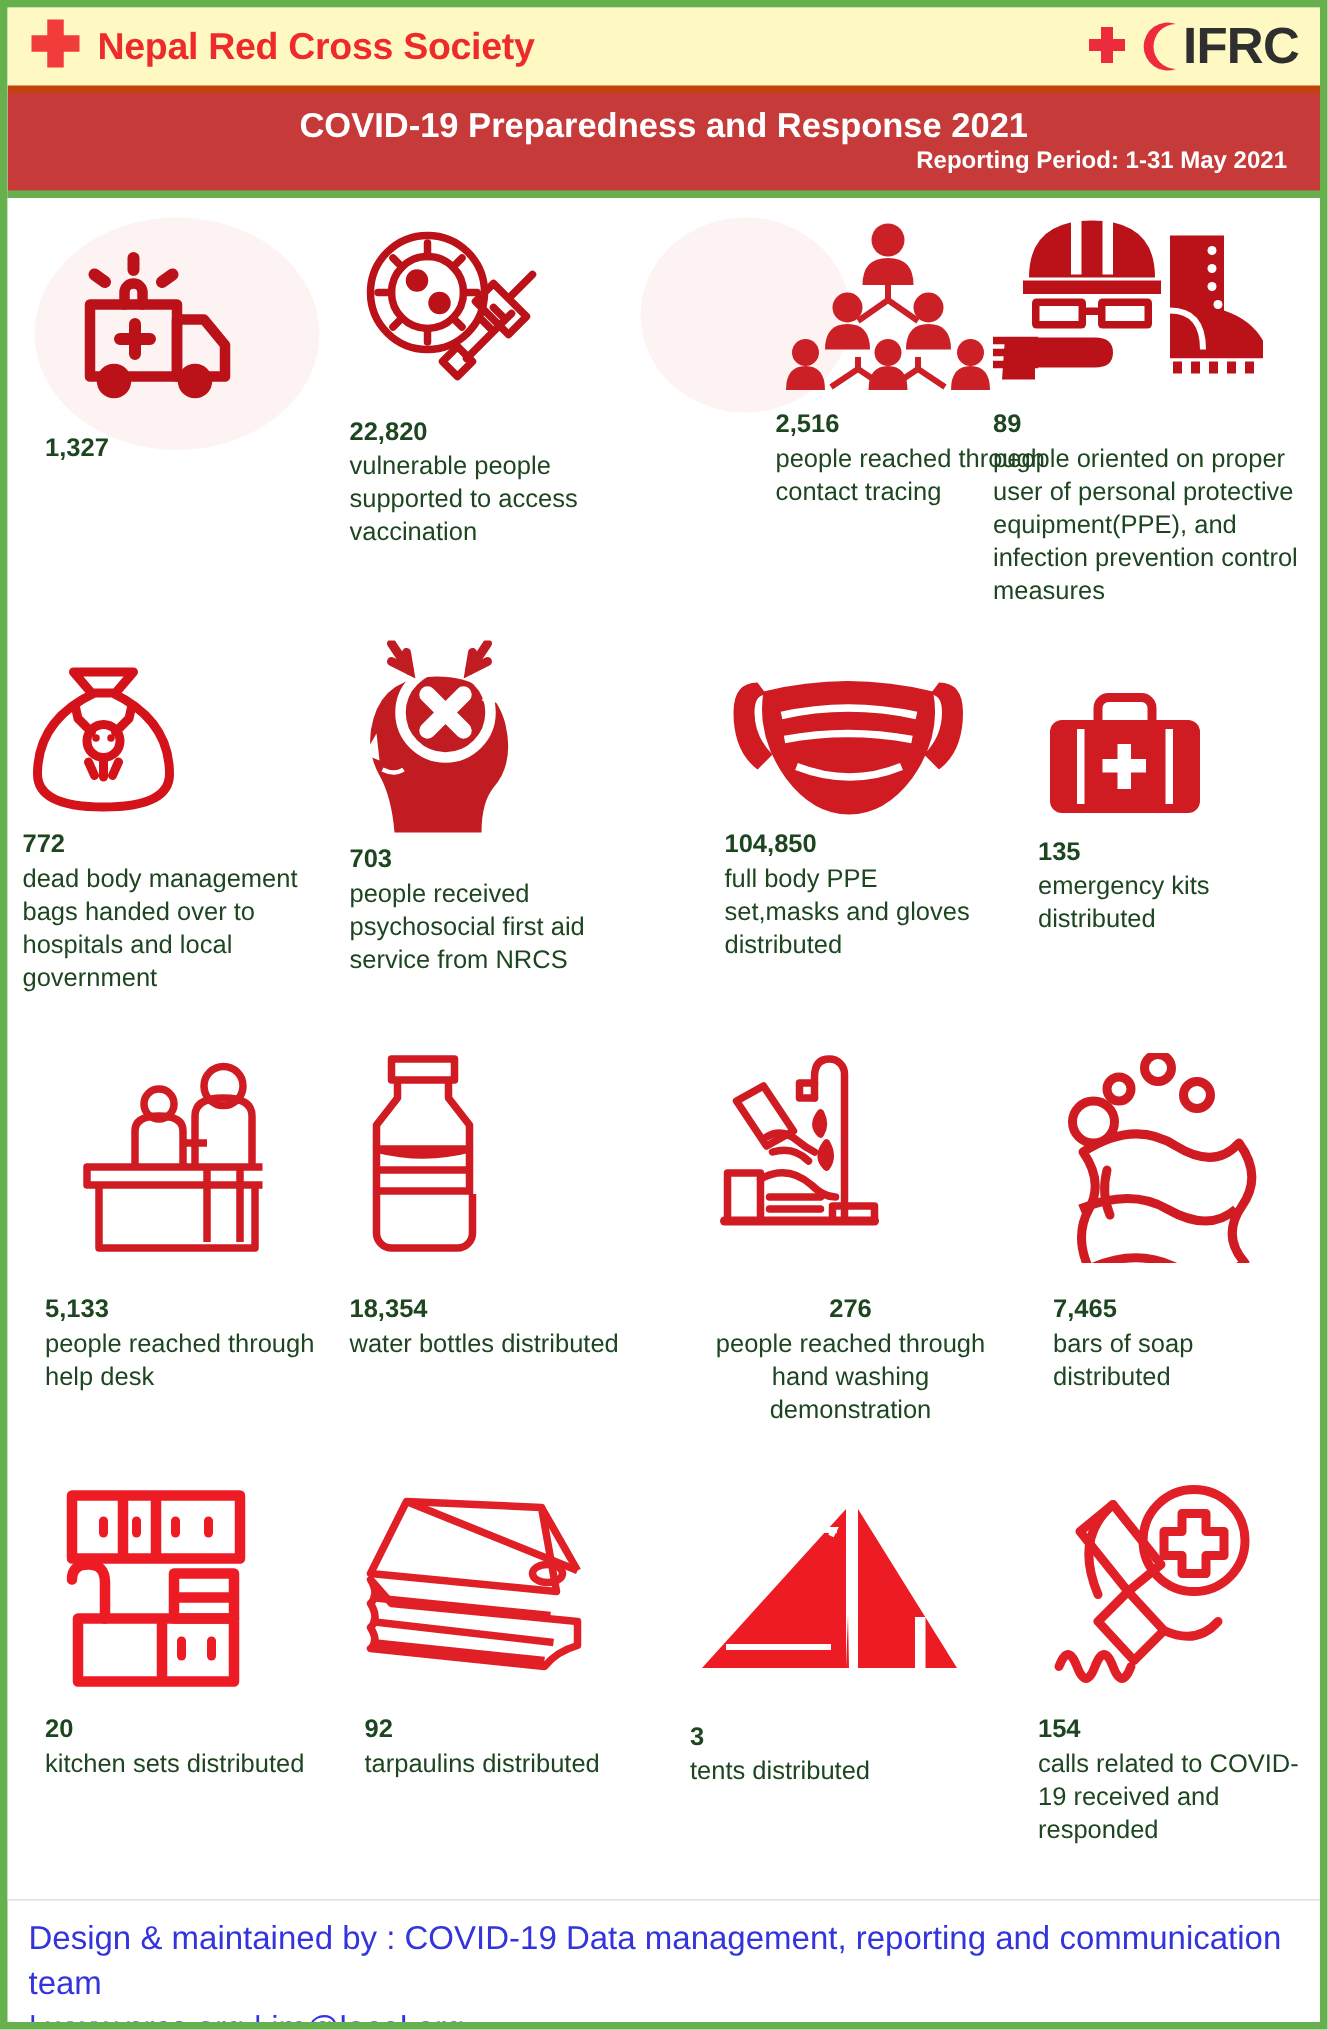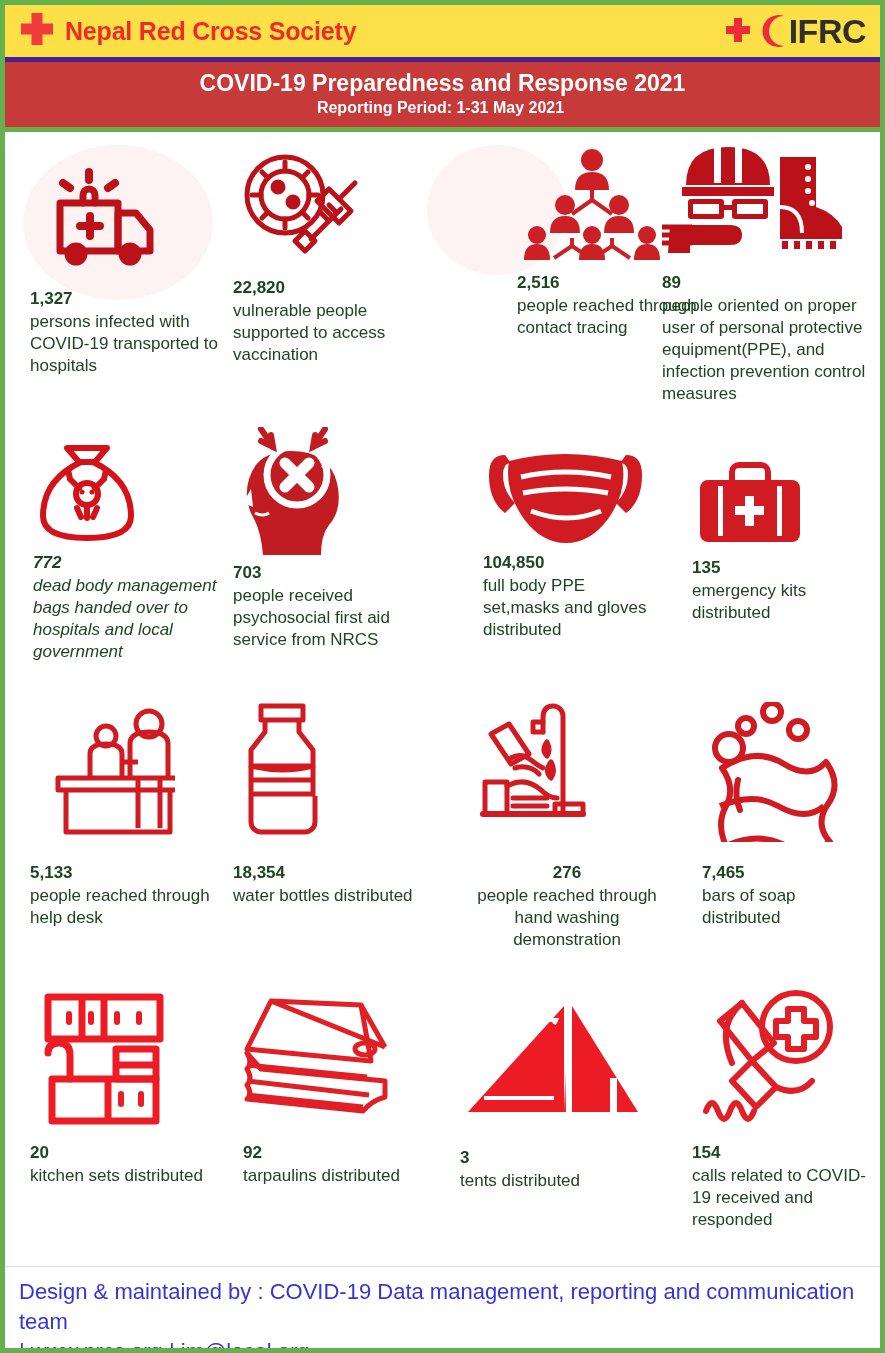--- a/index.html
+++ b/index.html
@@ -20,24 +20,24 @@
     box-sizing: border-box;
     border: 5px solid #66b14d;
     background: #ffffff;
     overflow: hidden;
   }
 
   
   .brandbar {
     position: relative;
     height: 52px;
-    background: #fde047;
+    background: #fef9c3;
     display: flex;
     align-items: center;
-    border-bottom: 5px solid #4c1d95;
+    border-bottom: 5px solid #c2410c;
   }
   .nrcs-logo {
     width: 40px;
     height: 40px;
     margin-left: 12px;
     margin-right: 8px;
     flex: none;
   }
   .nrcs-title {
     font-size: 25px;
@@ -74,21 +74,21 @@
   .titleband-main {
     color: #ffffff;
     font-size: 23px;
     font-weight: bold;
     line-height: 1.15;
   }
   .titleband-sub {
     color: #ffffff;
     font-size: 16px;
     font-weight: bold;
-    text-align: center;
+    text-align: right;
     margin-top: 3px;
     padding-right: 4px;
   }
 
   
   .grid {
     position: relative;
     height: 1134px;
     background: #ffffff;
   }
@@ -170,21 +170,20 @@
           <rect x="30" y="45" width="58" height="48"></rect>
           <path d="M88 55 h18 l14 17 v21 h-32 z"></path>
           <circle cx="46" cy="96" r="8" fill="#bb1219"></circle>
           <circle cx="100" cy="96" r="8" fill="#bb1219"></circle>
           <path d="M50 68 h20 M60 58 v20" stroke-width="8"></path>
           <path d="M53 45 v-8 a6 6 0 0 1 12 0 v8"></path>
           <path d="M59 22 v-8 M40 30 l-7 -5 M78 30 l7 -5" stroke-width="8"></path>
         </svg>
       </span>
       <div class="stat-num">1,327</div>
-      <div class="stat-label">persons infected with COVID-19 transported to hospitals</div>
     </div>
 
     <div class="cell" style="left:228px; top:15px; width:200px;">
       <span class="icon-wrap">
         <svg width="130" height="120" viewBox="0 0 130 120" fill="none" stroke="#bb1219" stroke-width="5" stroke-linecap="round" stroke-linejoin="round">
           <circle cx="52" cy="48" r="38"></circle>
           <circle cx="52" cy="48" r="24"></circle>
           <circle cx="45" cy="40" r="5" fill="#bb1219"></circle>
           <circle cx="60" cy="55" r="5" fill="#bb1219"></circle>
           <path d="M52 24 v-9 M52 72 v9 M28 48 h-9 M76 48 h9 M35 31 l-6 -6 M69 65 l6 6 M69 31 l6 -6 M35 65 l-6 6"></path>
@@ -256,21 +255,21 @@
               <circle cx="146" cy="54" r="3"></circle>
               <circle cx="150" cy="66" r="3"></circle>
             </g>
           <path d="M118 70 q22 0 22 26" fill="none" stroke="#ffffff" stroke-width="4"></path>
         </svg>
       </span>
       <div class="stat-num">89</div>
       <div class="stat-label">people oriented on proper user of personal protective equipment(PPE), and infection prevention control measures</div>
     </div>
 
-    <div class="cell" style="left:28px; top:300px; width:195px;font-style:italic;">
+    <div class="cell" style="left:10px; top:300px; width:195px;">
       <span class="icon-wrap" style="height:120px;">
         <svg width="110" height="115" viewBox="0 0 110 115" fill="none" stroke="#d4121a" stroke-width="6" stroke-linecap="round" stroke-linejoin="round">
           <path d="M46 30 l-12 -14 h40 l-12 14"></path>
           <path d="M48 30 q-38 18 -38 54 q0 22 44 22 q44 0 44 -22 q0 -36 -38 -54 z"></path>
           <circle cx="54" cy="62" r="11"></circle>
           <path d="M46 56 l-9 -9 M62 56 l9 -9 M37 47 l-2 -9 M71 47 l2 -9"></path>
           <path d="M44 76 l4 9 M64 76 l-4 9 M54 76 v10"></path>
           <circle cx="49" cy="60" r="2.5" fill="#d4121a" stroke="none"></circle>
           <circle cx="59" cy="60" r="2.5" fill="#d4121a" stroke="none"></circle>
         </svg>

